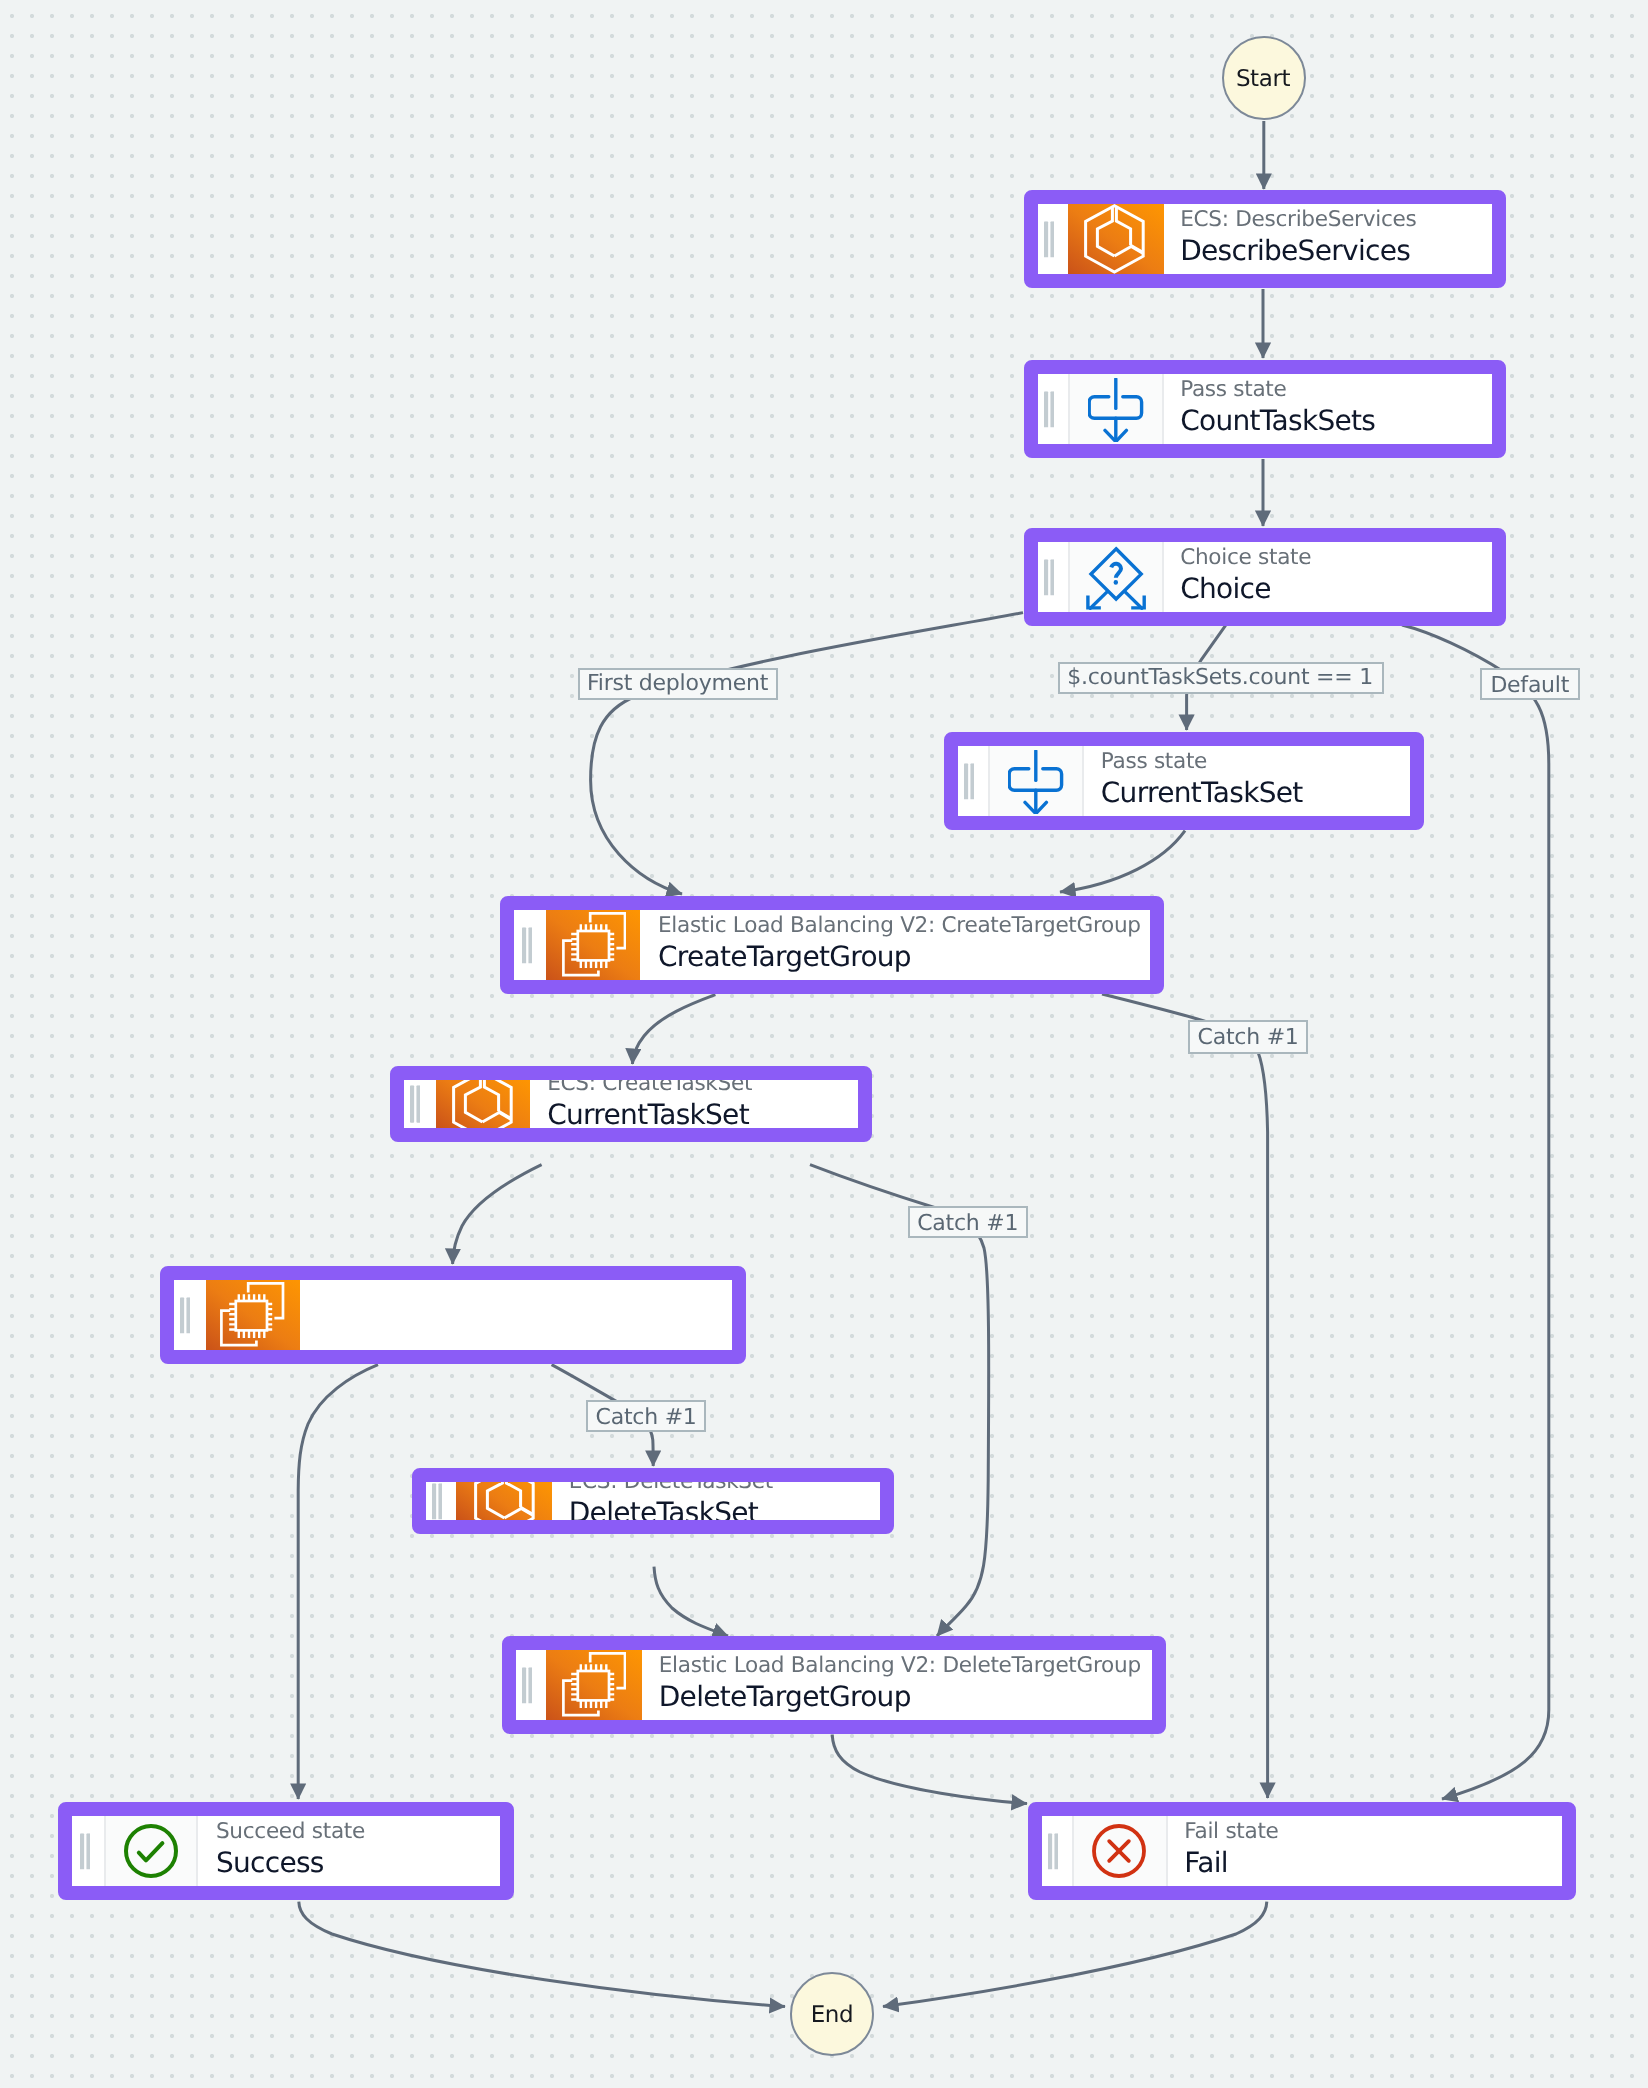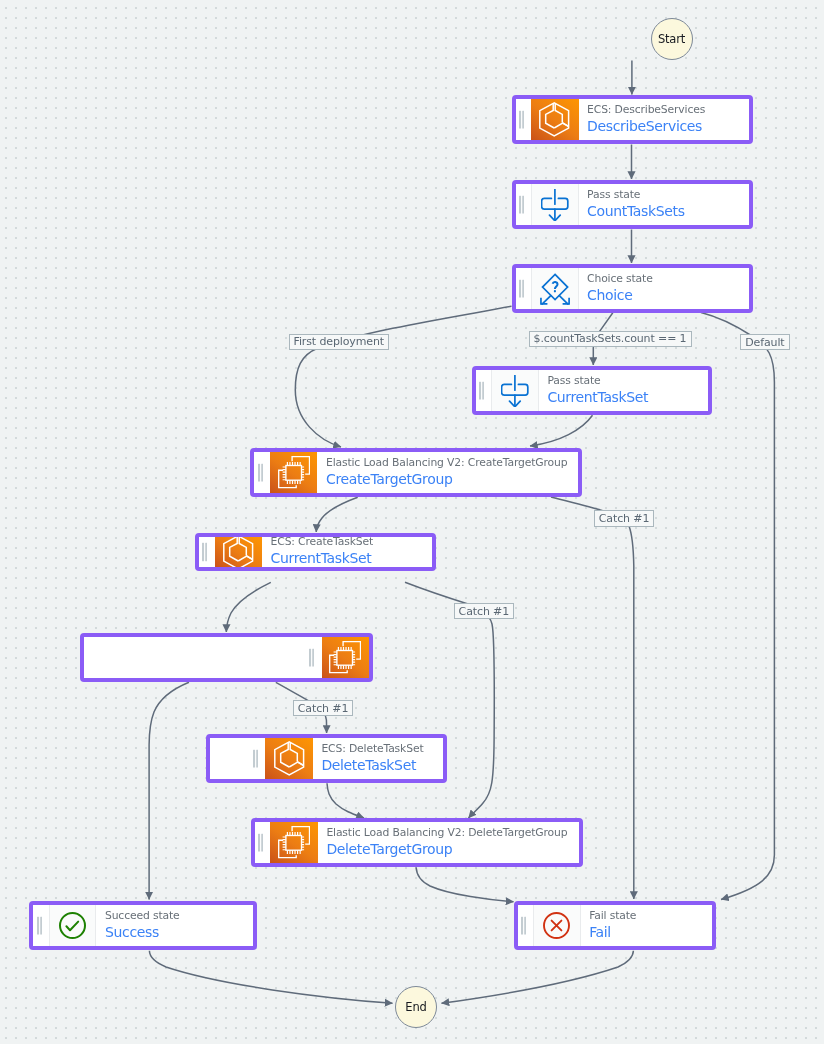--- a/index.html
+++ b/index.html
@@ -11,30 +11,30 @@
     background-size:10px 10px;
     background-position:5px 7px;
     font-family:"DejaVu Sans", sans-serif;
     position:relative;
     -webkit-font-smoothing:antialiased;
   }
   #canvas{position:absolute;left:0;top:0;width:824px;height:1044px;}
   svg.edges{position:absolute;left:0;top:0;width:824px;height:1044px;overflow:visible;
             pointer-events:none;}
   .node{position:absolute;box-sizing:border-box;background:#fff;
-        border:4px solid #8b5cf6;border-radius:4px;display:flex;align-items:stretch;
-        overflow:hidden;justify-content:flex-end;}
+        border:7px solid #8b5cf6;border-radius:4px;display:flex;align-items:stretch;
+        overflow:hidden;}
   .grip{width:15.7px;flex:0 0 15.7px;background:#fff;position:relative;}
   .grip svg{position:absolute;left:3.2px;top:50%;transform:translateY(-50%);}
   .iconbox{width:47.4px;display:flex;align-items:center;justify-content:center;flex:0 0 47.4px;}
   .iconbox.aws{background:linear-gradient(216deg,#fd9502 2%,#ec7d13 52%,#ca5219 100%);}
   .iconbox.plain{background:#fafbfb;box-shadow:inset 1px 0 0 #e9ebed, inset -1px 0 0 #e9ebed;}
   .labels{flex:1;display:flex;flex-direction:column;justify-content:center;padding-left:8.5px;}
   .sub{font-size:10.8px;letter-spacing:-0.15px;color:#687078;line-height:12.6px;}
-  .ttl{font-size:14px;letter-spacing:-0.35px;color:#3b82f6;line-height:18.5px;}
+  .ttl{font-size:14px;letter-spacing:-0.35px;color:#0f172a;line-height:18.5px;}
   .term{position:absolute;border-radius:50%;background:#fcf8dd;border:1px solid #7d8998;
         display:flex;align-items:center;justify-content:center;font-size:11.5px;
         letter-spacing:-0.2px;color:#16191f;box-sizing:border-box;}
   .elabel{position:absolute;box-sizing:border-box;background:#f6f8f8;border:1px solid #aab7bd;
           font-size:11px;letter-spacing:-0.12px;color:#5a6773;white-space:nowrap;
           display:flex;align-items:center;justify-content:center;padding:0 4px;}
 </style>
 </head>
 <body>
 
@@ -58,21 +58,21 @@
         <path d="M270.8 582.3 C 255 590, 238 600, 231 613 C 228 619, 226.5 624, 226.3 632" marker-end="url(#arrowhead)"></path>
         <path d="M405 582.3 C 425 590, 452 599, 468 604 C 481 609, 489 613, 492 624 C 495 637, 494.4 690, 494.1 740 C 493.7 780, 492 793, 483 803 C 478 809, 472 814, 468.5 818" marker-end="url(#arrowhead)"></path>
         <path d="M189 682.3 C 175 688, 160 698, 154 712 C 150 722, 149.2 732, 149.1 745 L 149.1 899.5" marker-end="url(#arrowhead)"></path>
         <path d="M275.8 682.3 C 290 690, 305 699, 314 704 C 322 709, 325.5 713, 326.4 720 C 326.6 724, 326.6 728, 326.6 733" marker-end="url(#arrowhead)"></path>
         <path d="M327 783.3 C 327.5 791, 329 797, 336 804 C 344 811, 353 814, 364 818" marker-end="url(#arrowhead)"></path>
         <path d="M416.1 867.3 C 416.5 875, 420 881, 430 886 C 450 895, 490 900, 513.5 901.8" marker-end="url(#arrowhead)"></path>
         <path d="M149.4 950.8 C 149.6 957, 154 962, 166 967 C 220 985, 320 998, 392.5 1003.3" marker-end="url(#arrowhead)"></path>
         <path d="M633.4 950.8 C 633.2 957, 629 962, 618 967 C 565 985, 480 998, 441.5 1003.3" marker-end="url(#arrowhead)"></path>
       </g>
   </svg>
-<div class="term" style="left: 610.5px; top: 17.5px; width: 42px; height: 42px; margin-left: 40px;">
+<div class="term" style="left: 610.5px; top: 17.5px; width: 42px; height: 42px;">
       <span>Start</span>
     </div>
     <div class="term" style="left: 395px; top: 986px; width: 42px; height: 42px;">
       <span>End</span>
     </div>
     <div class="node" style="left: 511.5px; top: 95px; width: 241px; height: 49px;">
       <div class="grip">
         <svg width="5.3" height="18.8" viewBox="0 0 5.3 18.8">
           <rect x="0" y="0" width="2.07" height="18.8" rx="0.5" fill="#c3ccd1"></rect>
           <rect x="3.22" y="0" width="2.07" height="18.8" rx="0.5" fill="#c3ccd1"></rect>
@@ -205,21 +205,21 @@
       </div>
       <div class="iconbox aws">
         <svg width="32.3" height="32.3" viewBox="0 0 32.3 32.3" fill="none" stroke="#fff" stroke-width="1.35" stroke-linecap="butt" stroke-linejoin="miter">
     <path d="M14.1 5.3 L14.1 0.7 L31.5 0.7 L31.5 18.1 L27.2 18.1"></path>
     <path d="M18.2 29.2 L18.2 31.6 L0.7 31.6 L0.7 14.3 L5.1 14.3"></path>
     <rect x="7.9" y="9.5" width="15.6" height="14.7"></rect>
     <path d="M9.4 9.5 L9.4 6.1 M9.4 24.2 L9.4 28.0 M7.9 11.0 L4.6 11.0 M23.5 11.0 L26.1 11.0 M11.95 9.5 L11.95 6.1 M11.95 24.2 L11.95 28.0 M7.9 13.55 L4.6 13.55 M23.5 13.55 L26.1 13.55 M14.5 9.5 L14.5 6.1 M14.5 24.2 L14.5 28.0 M7.9 16.1 L4.6 16.1 M23.5 16.1 L26.1 16.1 M17.05 9.5 L17.05 6.1 M17.05 24.2 L17.05 28.0 M7.9 18.65 L4.6 18.65 M23.5 18.65 L26.1 18.65 M19.6 9.5 L19.6 6.1 M19.6 24.2 L19.6 28.0 M7.9 21.2 L4.6 21.2 M23.5 21.2 L26.1 21.2 M22.15 9.5 L22.15 6.1 M22.15 24.2 L22.15 28.0 M7.9 23.75 L4.6 23.75 M23.5 23.75 L26.1 23.75" stroke-width="1.2"></path>
   </svg>
       </div>
     </div>
-    <div class="node" style="left: 205.8px; top: 734px; width: 241px; height: 49px; padding-left: 40px;">
+    <div class="node" style="left: 205.8px; top: 734px; width: 241px; height: 33px;">
       <div class="grip">
         <svg width="5.3" height="18.8" viewBox="0 0 5.3 18.8">
           <rect x="0" y="0" width="2.07" height="18.8" rx="0.5" fill="#c3ccd1"></rect>
           <rect x="3.22" y="0" width="2.07" height="18.8" rx="0.5" fill="#c3ccd1"></rect>
         </svg>
       </div>
       <div class="iconbox aws">
         <svg width="31" height="35" viewBox="0 0 31 35" fill="none" stroke="#fff" stroke-width="1.5" stroke-linejoin="miter" stroke-linecap="butt">
     <path d="M15.2 0.9 L0.8 8.7 L0.8 26.1 L15.2 34.0 L29.6 26.1 L29.6 8.7 Z"></path>
     <path d="M14.2 1.5 L14.2 8.5 L6.7 12.4 L6.7 21.2 L15.2 26.0"></path>
@@ -264,21 +264,21 @@
         <svg width="27" height="27" viewBox="0 0 27 27" fill="none" stroke="#1d8102" stroke-width="2" stroke-linecap="round" stroke-linejoin="round">
           <circle cx="13.5" cy="13.5" r="12.5"></circle>
           <path d="M7.4 14.3 L11 18.2 L19.2 9.6"></path>
         </svg>
       </div>
       <div class="labels">
         <div class="sub">Succeed state</div>
         <div class="ttl">Success</div>
       </div>
     </div>
-    <div class="node" style="left: 513.6px; top: 901px; width: 202px; height: 49px;">
+    <div class="node" style="left: 513.6px; top: 901px; width: 274px; height: 49px;">
       <div class="grip">
         <svg width="5.3" height="18.8" viewBox="0 0 5.3 18.8">
           <rect x="0" y="0" width="2.07" height="18.8" rx="0.5" fill="#c3ccd1"></rect>
           <rect x="3.22" y="0" width="2.07" height="18.8" rx="0.5" fill="#c3ccd1"></rect>
         </svg>
       </div>
       <div class="iconbox plain">
         <svg width="27" height="27" viewBox="0 0 27 27" fill="none" stroke="#d13212" stroke-width="1.9" stroke-linecap="round">
           <circle cx="13.5" cy="13.5" r="12.5"></circle>
           <path d="M8.6 8.6 L18.4 18.4 M18.4 8.6 L8.6 18.4"></path>

